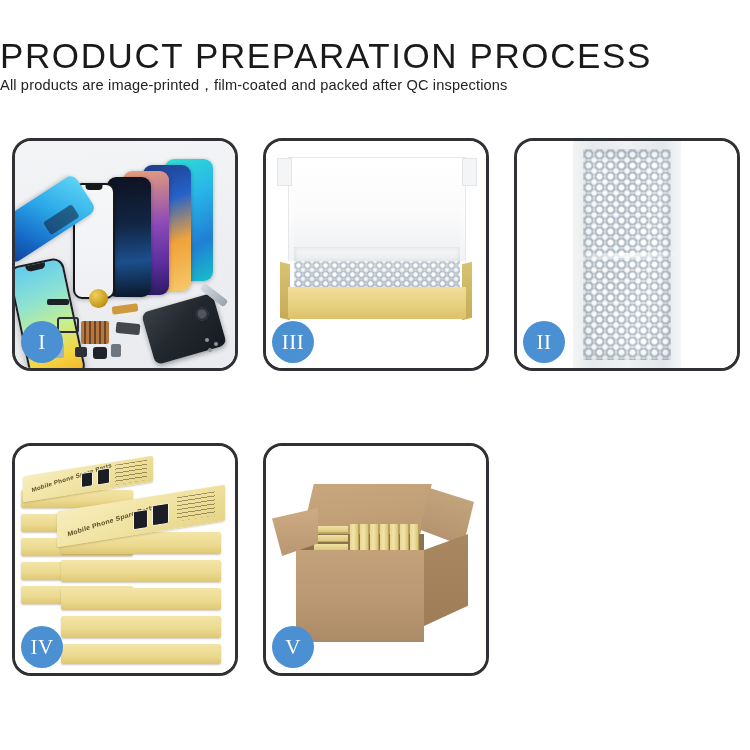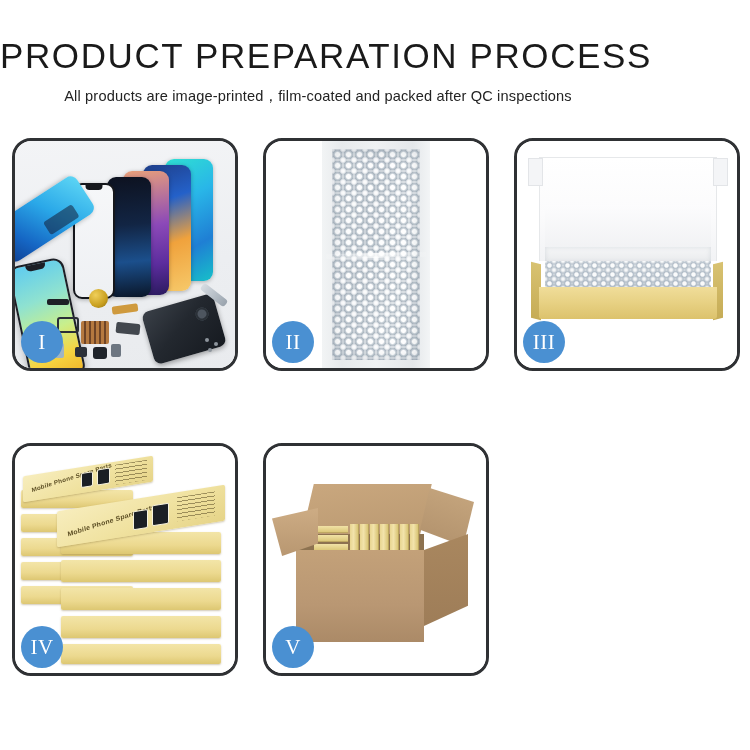--- a/index.html
+++ b/index.html
@@ -18,33 +18,31 @@
     height: 750px;
     background: #ffffff;
   }
 
   
   .header {
     position: absolute;
     top: 36px;
     left: 0;
     width: 636px;
-    text-align: center;
   }
   .title {
     font-family: "Liberation Sans", sans-serif;
     font-size: 35px;
     font-weight: 500;
     letter-spacing: 1.6px;
     color: #1a1a1a;
     line-height: 1.15;
     white-space: nowrap;
   }
   .subtitle {
-    margin-top: 11px;
     font-family: "Liberation Sans", sans-serif;
     font-size: 14.6px;
     font-weight: 400;
     letter-spacing: 0.15px;
     color: #232323;
     white-space: nowrap;
   }
 
   
   .grid {
@@ -534,40 +532,40 @@
             <i></i>
             <i></i>
             <i></i>
           </div>
       </div>
       <div class="badge">I</div>
     </div>
 
     <div class="panel">
       <div class="panel-media">
-        <div class="p2-bg"></div>
-        <div class="wrap-sleeve"></div>
-        <div class="bubbles"></div>
-        <div class="wrap-seam"></div>
-      </div>
-      <div class="badge">II</div>
-    </div>
-
-    <div class="panel">
-      <div class="panel-media">
         <div class="p3-bg"></div>
         <div class="mailer-lid"></div>
         <div class="mailer-inner"></div>
         <div class="mailer-foam"></div>
         <div class="mailer-bubbles"></div>
         <div class="mailer-side-l"></div>
         <div class="mailer-side-r"></div>
         <div class="mailer-front"></div>
       </div>
       <div class="badge">III</div>
+    </div>
+
+    <div class="panel">
+      <div class="panel-media">
+        <div class="p2-bg"></div>
+        <div class="wrap-sleeve"></div>
+        <div class="bubbles"></div>
+        <div class="wrap-seam"></div>
+      </div>
+      <div class="badge">II</div>
     </div>
 
     <div class="panel">
       <div class="panel-media">
         <div class="p4-bg"></div>
         <div class="stack">
 
           <div class="ybox" style="left:0; top:30px; width:112px; height:18px;"></div>
           <div class="ybox" style="left:0; top:54px; width:112px; height:18px;"></div>
           <div class="ybox" style="left:0; top:78px; width:112px; height:18px;"></div>

